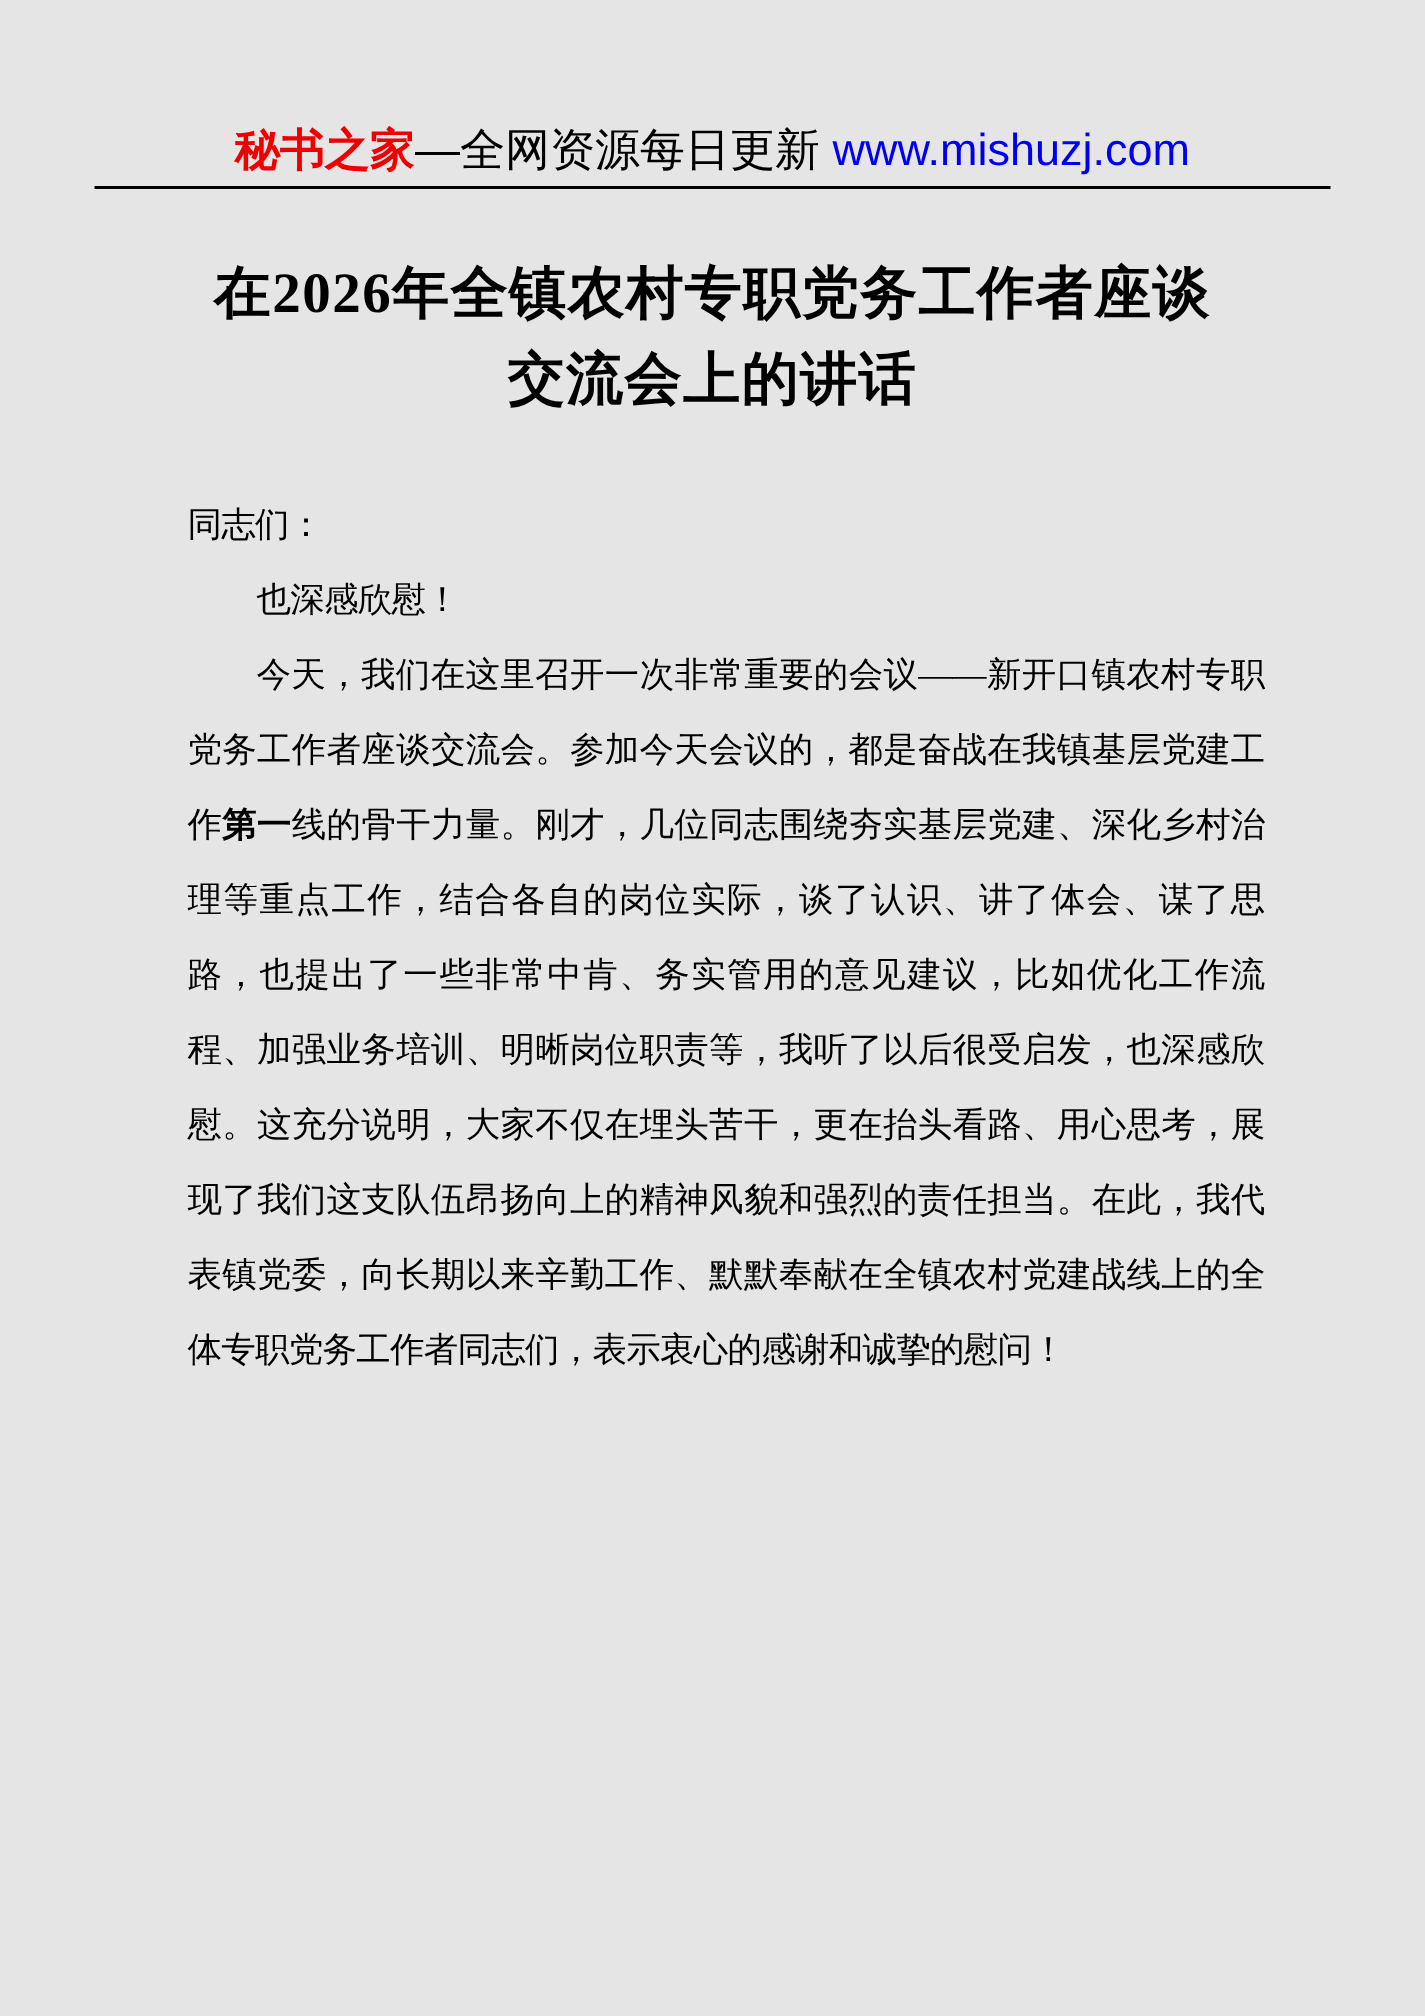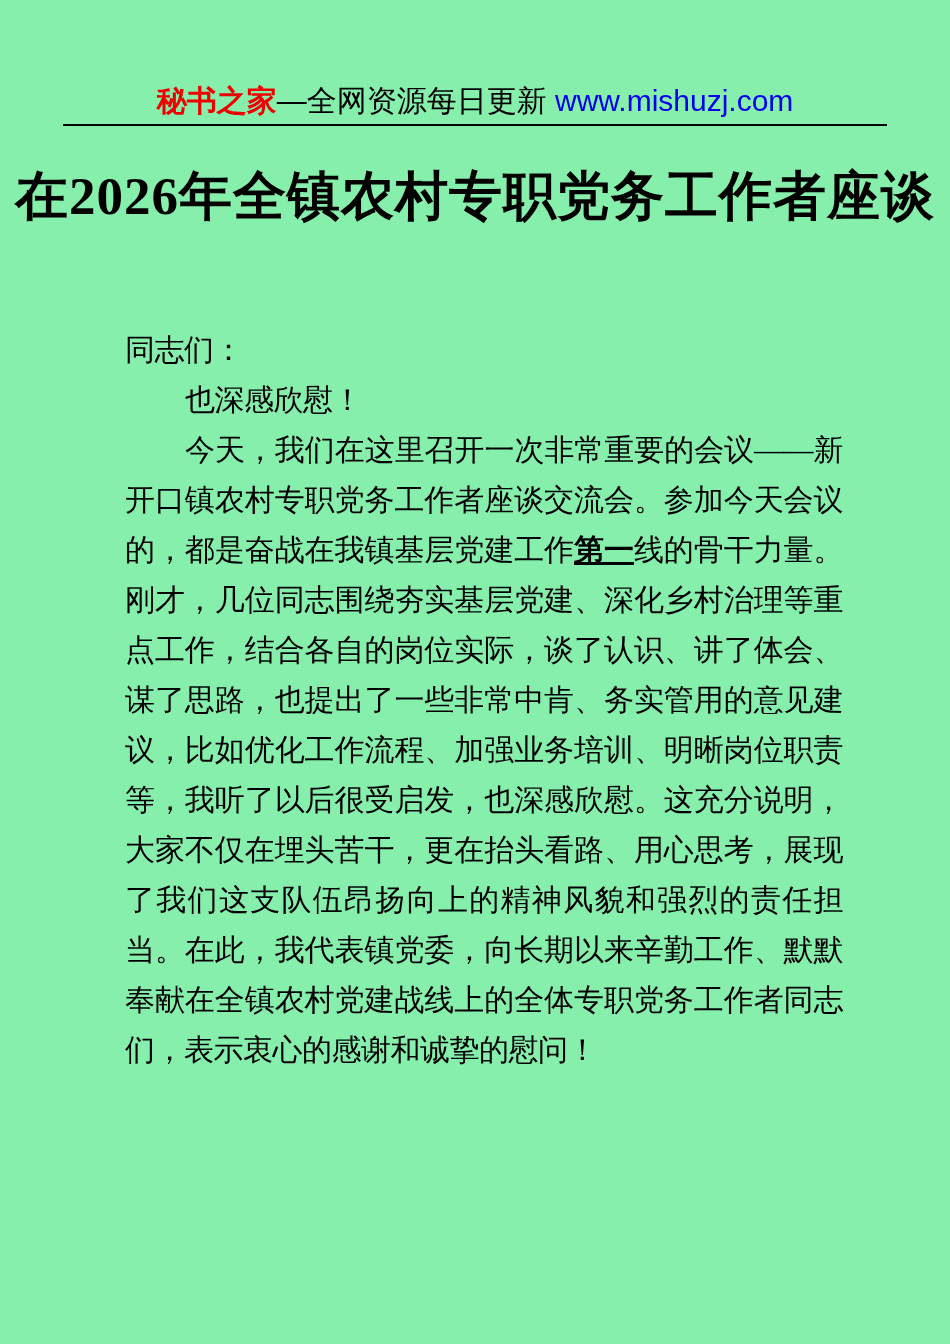--- a/index.html
+++ b/index.html
@@ -4,21 +4,21 @@
 <style>
   html, body {
     margin: 0;
     padding: 0;
     background: #ffffff;
   }
   .page {
     position: relative;
     width: 950px;
     height: 1344px;
-    background: #86efac;
+    background: #e5e5e5;
     overflow: hidden;
     font-family: "Liberation Serif", "DejaVu Serif", serif;
     color: #000000;
   }
   
   .doc-header {
     position: absolute;
     top: 84px;
     left: 63px;
     right: 63px;
@@ -42,58 +42,58 @@
     text-decoration: none;
   }
   
   .doc-title {
     position: absolute;
     top: 168px;
     left: 0;
     right: 0;
     text-align: center;
     font-weight: bold;
-    font-size: 53px;
+    font-size: 38px;
     line-height: 57px;
     letter-spacing: 1px;
   }
   
   .doc-body {
     position: absolute;
     top: 325px;
     left: 125px;
     width: 718px;
-    font-size: 30px;
+    font-size: 23px;
     line-height: 50px;
     text-align: justify;
     letter-spacing: -0.5px;
   }
   .doc-body p {
     margin: 0;
     padding: 0;
   }
   .doc-body p.indent {
     text-indent: 2em;
   }
   .bold-run {
     font-weight: bold;
-    text-decoration: underline;
   }
 </style>
 </head>
 <body>
 
 <div class="page">
 
   <div class="doc-header" style="border-bottom-color: rgb(0, 0, 0);">
     <span class="brand" style="color: rgb(238, 0, 0);">秘书之家</span><span class="tagline">—全网资源每日更新 </span><span class="site-url" style="color: rgb(0, 0, 238);">www.mishuzj.com</span>
   </div>
 
   <div class="doc-title">
     <span>在2026年全镇农村专职党务工作者座谈</span><br>
+    <span>交流会上的讲话</span>
   </div>
 
   <div class="doc-body">
 
   <p class=""><span>同志们：</span></p>
       <p class="indent"><span>也深感欣慰！</span></p>
       <p class="indent"><span>今天，我们在这里召开一次非常重要的会议——新开口镇农村专职党务工作者座谈交流会。参加今天会议的，都是奋战在我镇基层党建工作</span><span class="bold-run">第一</span><span>线的骨干力量。刚才，几位同志围绕夯实基层党建、深化乡村治理等重点工作，结合各自的岗位实际，谈了认识、讲了体会、谋了思路，也提出了一些非常中肯、务实管用的意见建议，比如优化工作流程、加强业务培训、明晰岗位职责等，我听了以后很受启发，也深感欣慰。这充分说明，大家不仅在埋头苦干，更在抬头看路、用心思考，展现了我们这支队伍昂扬向上的精神风貌和强烈的责任担当。在此，我代表镇党委，向长期以来辛勤工作、默默奉献在全镇农村党建战线上的全体专职党务工作者同志们，表示衷心的感谢和诚挚的慰问！</span></p>
     </div>
 
 </div>

